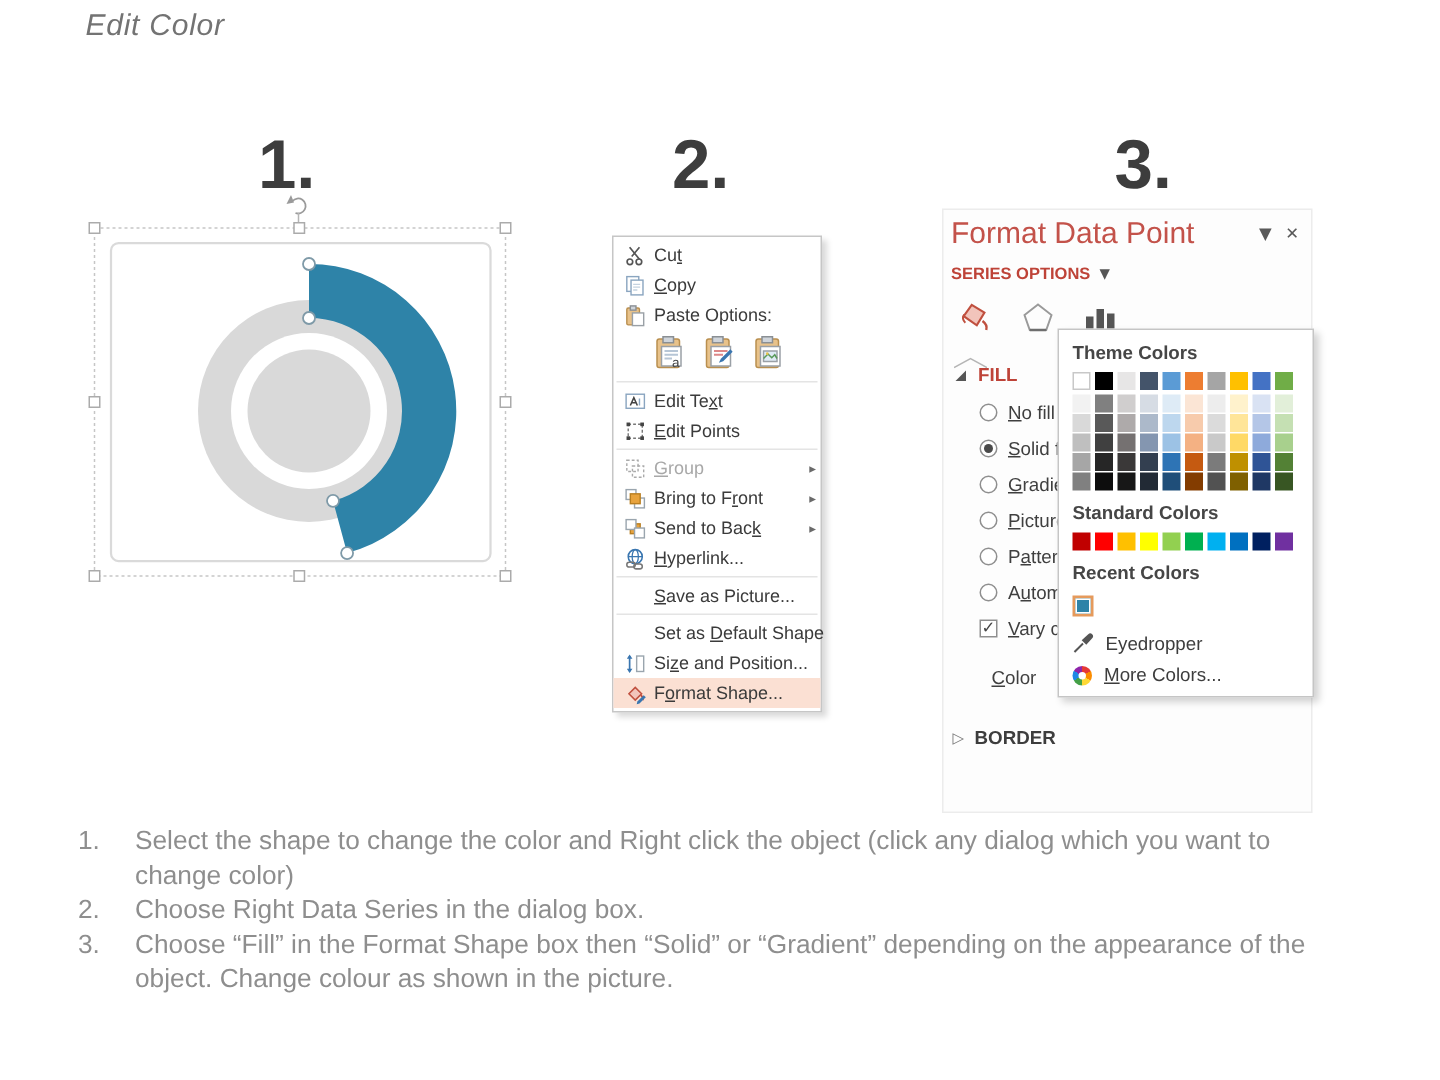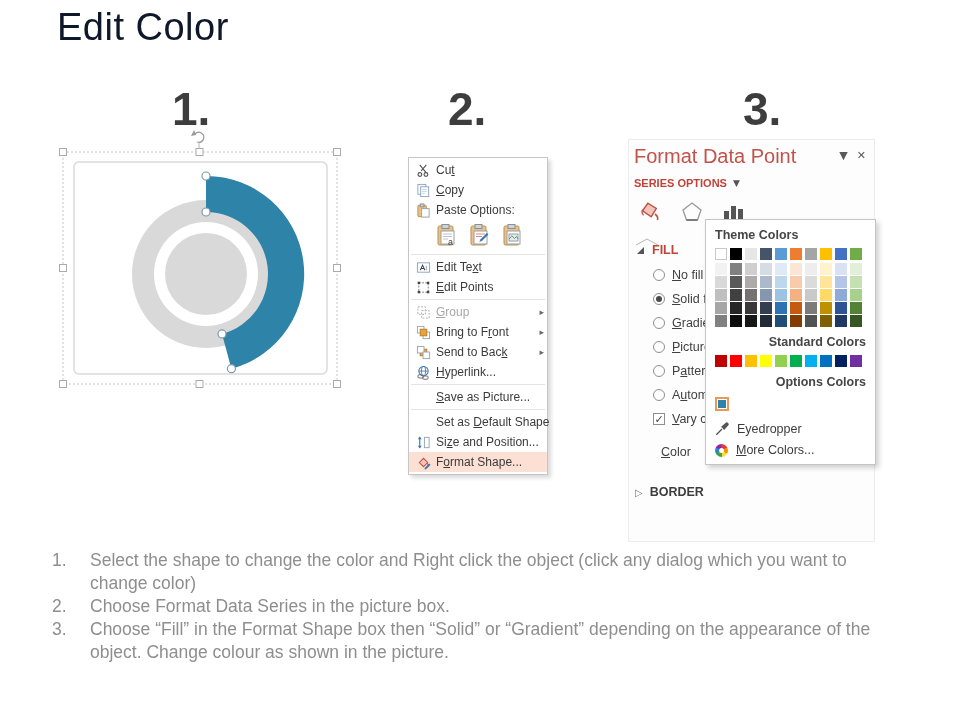--- a/index.html
+++ b/index.html
@@ -5,21 +5,21 @@
   * { box-sizing: border-box; }
   html,body { margin:0; padding:0; }
   body {
     width:960px; height:720px; position:relative; overflow:hidden;
     background:#ffffff;
     font-family:"Liberation Sans","DejaVu Sans",sans-serif;
     -webkit-font-smoothing:antialiased;
   }
   .slide-title {
     position:absolute; left:57px; top:6px;
-    font-size:38px; color:#0f172a; letter-spacing:0.5px;
+    font-size:20px; font-style:italic; color:#737373; letter-spacing:0.5px;
   }
   .stepnum {
     position:absolute; font-size:46px; font-weight:bold; color:#3d3d3d;
   }
   #num1 { left:172px; top:82px; }
   #num2 { left:448px; top:82px; }
   #num3 { left:743px; top:82px; }
 
   
   #shape-svg { position:absolute; left:58px; top:126px; }
@@ -90,21 +90,21 @@
     background:#fff; border:1px solid #c5c5c5; box-shadow:3px 3px 5px rgba(0,0,0,0.18);
     padding:6px 9px 4px; z-index:10; font-size:12.5px; color:#3d3d3d;
   }
   .pop-hdr { font-weight:bold; color:#464646; margin:2px 0 6px; }
   .swatch-row { display:flex; gap:3px; }
   .sw { width:12px; height:12px; }
   .sw.light { border:1px solid #c8c8c8; }
   .variant-grid { display:flex; gap:3px; margin-top:3px; }
   .vcol { display:flex; flex-direction:column; gap:1px; }
   .vcell { width:12px; height:12px; }
-  .mt { margin-top:8px;text-align:right; }
+  .mt { margin-top:8px; }
   .recent-sw { width:14px; height:14px; border:2px solid #E59A5C; margin:2px 0 4px; }
   .recent-sw .inner { width:100%; height:100%; border:1px solid #fff; }
   .pop-item { display:flex; align-items:center; gap:8px; height:20px; margin-top:1px; }
   .wheel { width:13px; height:13px; border-radius:50%; flex:none; position:relative;
     background:conic-gradient(#e53935 0 60deg,#fb8c00 0 120deg,#fdd835 0 180deg,#43a047 0 240deg,#1e88e5 0 300deg,#8e24aa 0 360deg); }
   .wheel::after { content:""; position:absolute; left:4px; top:4px; width:5px; height:5px; border-radius:50%; background:#fff; }
   .pop-item svg { width:14px; height:14px; flex:none; }
 
   
   .instr { position:absolute; left:52px; top:549px; width:846px; font-size:17.5px; color:#8e8e8e; line-height:23px; }
@@ -505,21 +505,21 @@
       <span class="sw" title="#FF0000" style="background: rgb(255, 0, 0);"></span>
       <span class="sw" title="#FFC000" style="background: rgb(255, 192, 0);"></span>
       <span class="sw" title="#FFFF00" style="background: rgb(255, 255, 0);"></span>
       <span class="sw" title="#92D050" style="background: rgb(146, 208, 80);"></span>
       <span class="sw" title="#00B050" style="background: rgb(0, 176, 80);"></span>
       <span class="sw" title="#00B0F0" style="background: rgb(0, 176, 240);"></span>
       <span class="sw" title="#0070C0" style="background: rgb(0, 112, 192);"></span>
       <span class="sw" title="#002060" style="background: rgb(0, 32, 96);"></span>
       <span class="sw" title="#7030A0" style="background: rgb(112, 48, 160);"></span>
     </div>
-  <div class="pop-hdr mt">Options Colors</div>
+  <div class="pop-hdr mt">Recent Colors</div>
   <div id="recent-row"><span class="recent-sw" style="display: inline-block;"><span class="inner" style="display: block; background: rgb(46, 131, 168);"></span></span></div>
   <div class="pop-item">
     <svg viewBox="0 0 16 16">
       <path d="M1.5 14.5 L8 8" stroke="#555" stroke-width="1.5" fill="none"></path>
       <path d="M7 5.5 l3.5 3.5 L15 4 a1.8 1.8 0 0 0 -3 -3 Z" fill="#555"></path>
     </svg>
     <span id="eyedropper-label">Eyedropper</span>
   </div>
   <div class="pop-item">
     <span class="wheel"></span>
@@ -527,19 +527,19 @@
   </div>
 </div>
 
 <div class="instr" id="instructions">
     <div class="instr-row">
       <span class="inum">1.</span>
       <span class="itext">Select the shape to change the color and Right click the object (click any dialog which you want to change color)</span>
     </div>
     <div class="instr-row">
       <span class="inum">2.</span>
-      <span class="itext">Choose Format Data Series in the picture box.</span>
+      <span class="itext">Choose Right Data Series in the dialog box.</span>
     </div>
     <div class="instr-row">
       <span class="inum">3.</span>
       <span class="itext">Choose “Fill” in the Format Shape box then “Solid” or “Gradient” depending on the appearance of the object. Change colour as shown in the picture.</span>
     </div>
   </div>
 
 </body></html>

